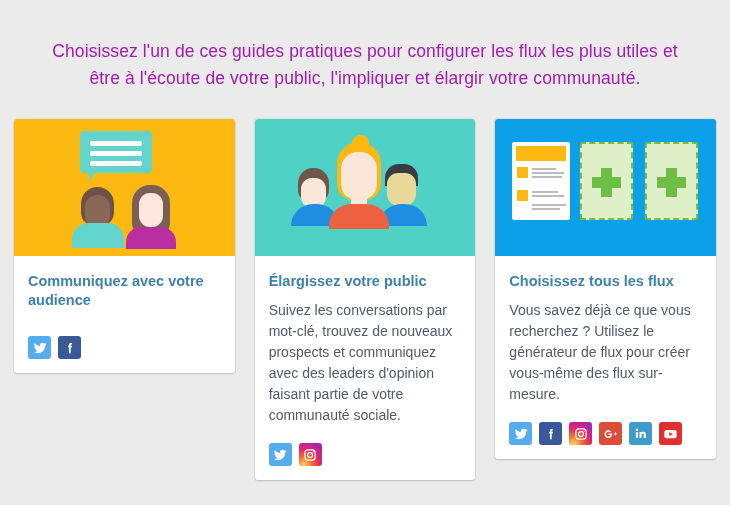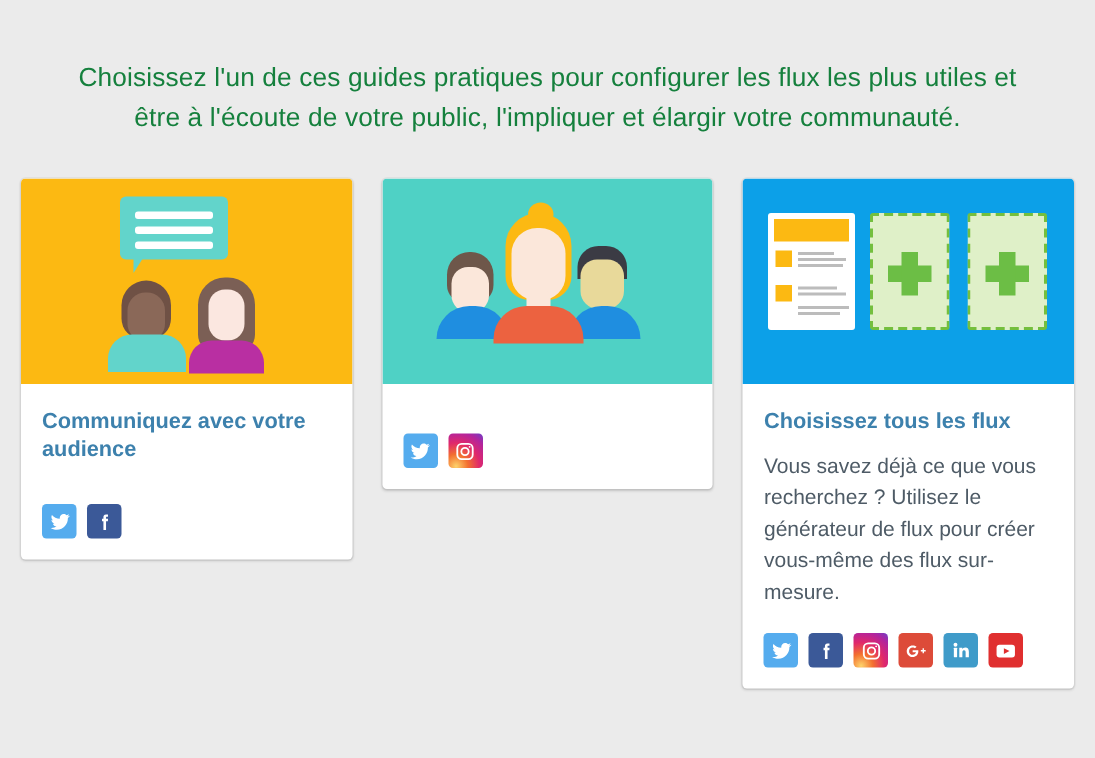--- a/index.html
+++ b/index.html
@@ -20,21 +20,21 @@
     background: #ebebeb;
   }
   .intro {
     position: absolute;
     left: 50px;
     top: 20px;
     width: 630px;
     text-align: center;
     font-size: 17.5px;
     line-height: 27px;
-    color: #15803d;
+    color: #a21caf;
     letter-spacing: 0.1px;
   }
   .cards {
     position: absolute;
     left: 14px;
     top: 119px;
     width: 702px;
     display: flex;
     gap: 20px;
     align-items: flex-start;
@@ -253,20 +253,22 @@
           <div class="c2-shoulder" style="left:124px;top:85px;width:48px;height:22px;background:#1f8ee0;"></div>
 
           <div class="c2-head" style="left:82px;top:23px;width:44px;height:58px;background:#fcb912;border-radius:22px 22px 16px 16px;"></div>
           <div class="c2-head" style="left:97px;top:16px;width:17px;height:16px;background:#fcb912;border-radius:50%;"></div>
           <div class="c2-head" style="left:86px;top:33px;width:36px;height:48px;background:#fbe7da;border-radius:17px 17px 16px 16px;"></div>
           <div class="c2-head" style="left:96px;top:74px;width:16px;height:16px;background:#fbe7da;border-radius:5px;"></div>
           <div class="c2-shoulder" style="left:74px;top:85px;width:60px;height:25px;background:#ec6240;border-radius:22px 22px 0 0;"></div>
         </div>
       </div>
       <div class="card-body">
+        <h3 class="card-title">Élargissez votre public</h3>
+        <p class="card-text">Suivez les conversations par mot-clé, trouvez de nouveaux prospects et communiquez avec des leaders d'opinion faisant partie de votre communauté sociale.</p>
         <div class="socials">
           <span class="soc" style="background:#55acee">
             <svg width="14" height="14" viewBox="0 0 24 24" fill="#fff">
                 <path d="M23 4.9c-.8.4-1.7.6-2.6.8 1-.6 1.7-1.5 2-2.5-.9.5-1.9.9-2.9 1.1-.8-.9-2-1.4-3.3-1.4-2.5 0-4.5 2-4.5 4.5 0 .4 0 .7.1 1C8.1 8.2 4.9 6.5 2.8 3.9c-.4.7-.6 1.5-.6 2.3 0 1.6.8 3 2 3.8-.7 0-1.4-.2-2-.6 0 2.2 1.6 4 3.6 4.4-.4.1-.8.2-1.2.2-.3 0-.6 0-.8-.1.6 1.8 2.2 3.1 4.2 3.1-1.5 1.2-3.5 1.9-5.6 1.9-.4 0-.7 0-1.1-.1 2 1.3 4.4 2 6.9 2 8.3 0 12.8-6.9 12.8-12.8v-.6c.9-.6 1.6-1.4 2.2-2.3z"></path>
               </svg>
           </span>
           <span class="soc" style="background:radial-gradient(circle at 22% 95%, #fdd36b 0%, #f3702f 28%, #e0286b 55%, #b3249c 80%, #6e3fc8 100%)">
             <svg width="14" height="14" viewBox="0 0 24 24" fill="none" stroke="#fff" stroke-width="2.1">
                 <rect x="3.2" y="3.2" width="17.6" height="17.6" rx="5"></rect>
                 <circle cx="12" cy="12" r="4.2"></circle>

